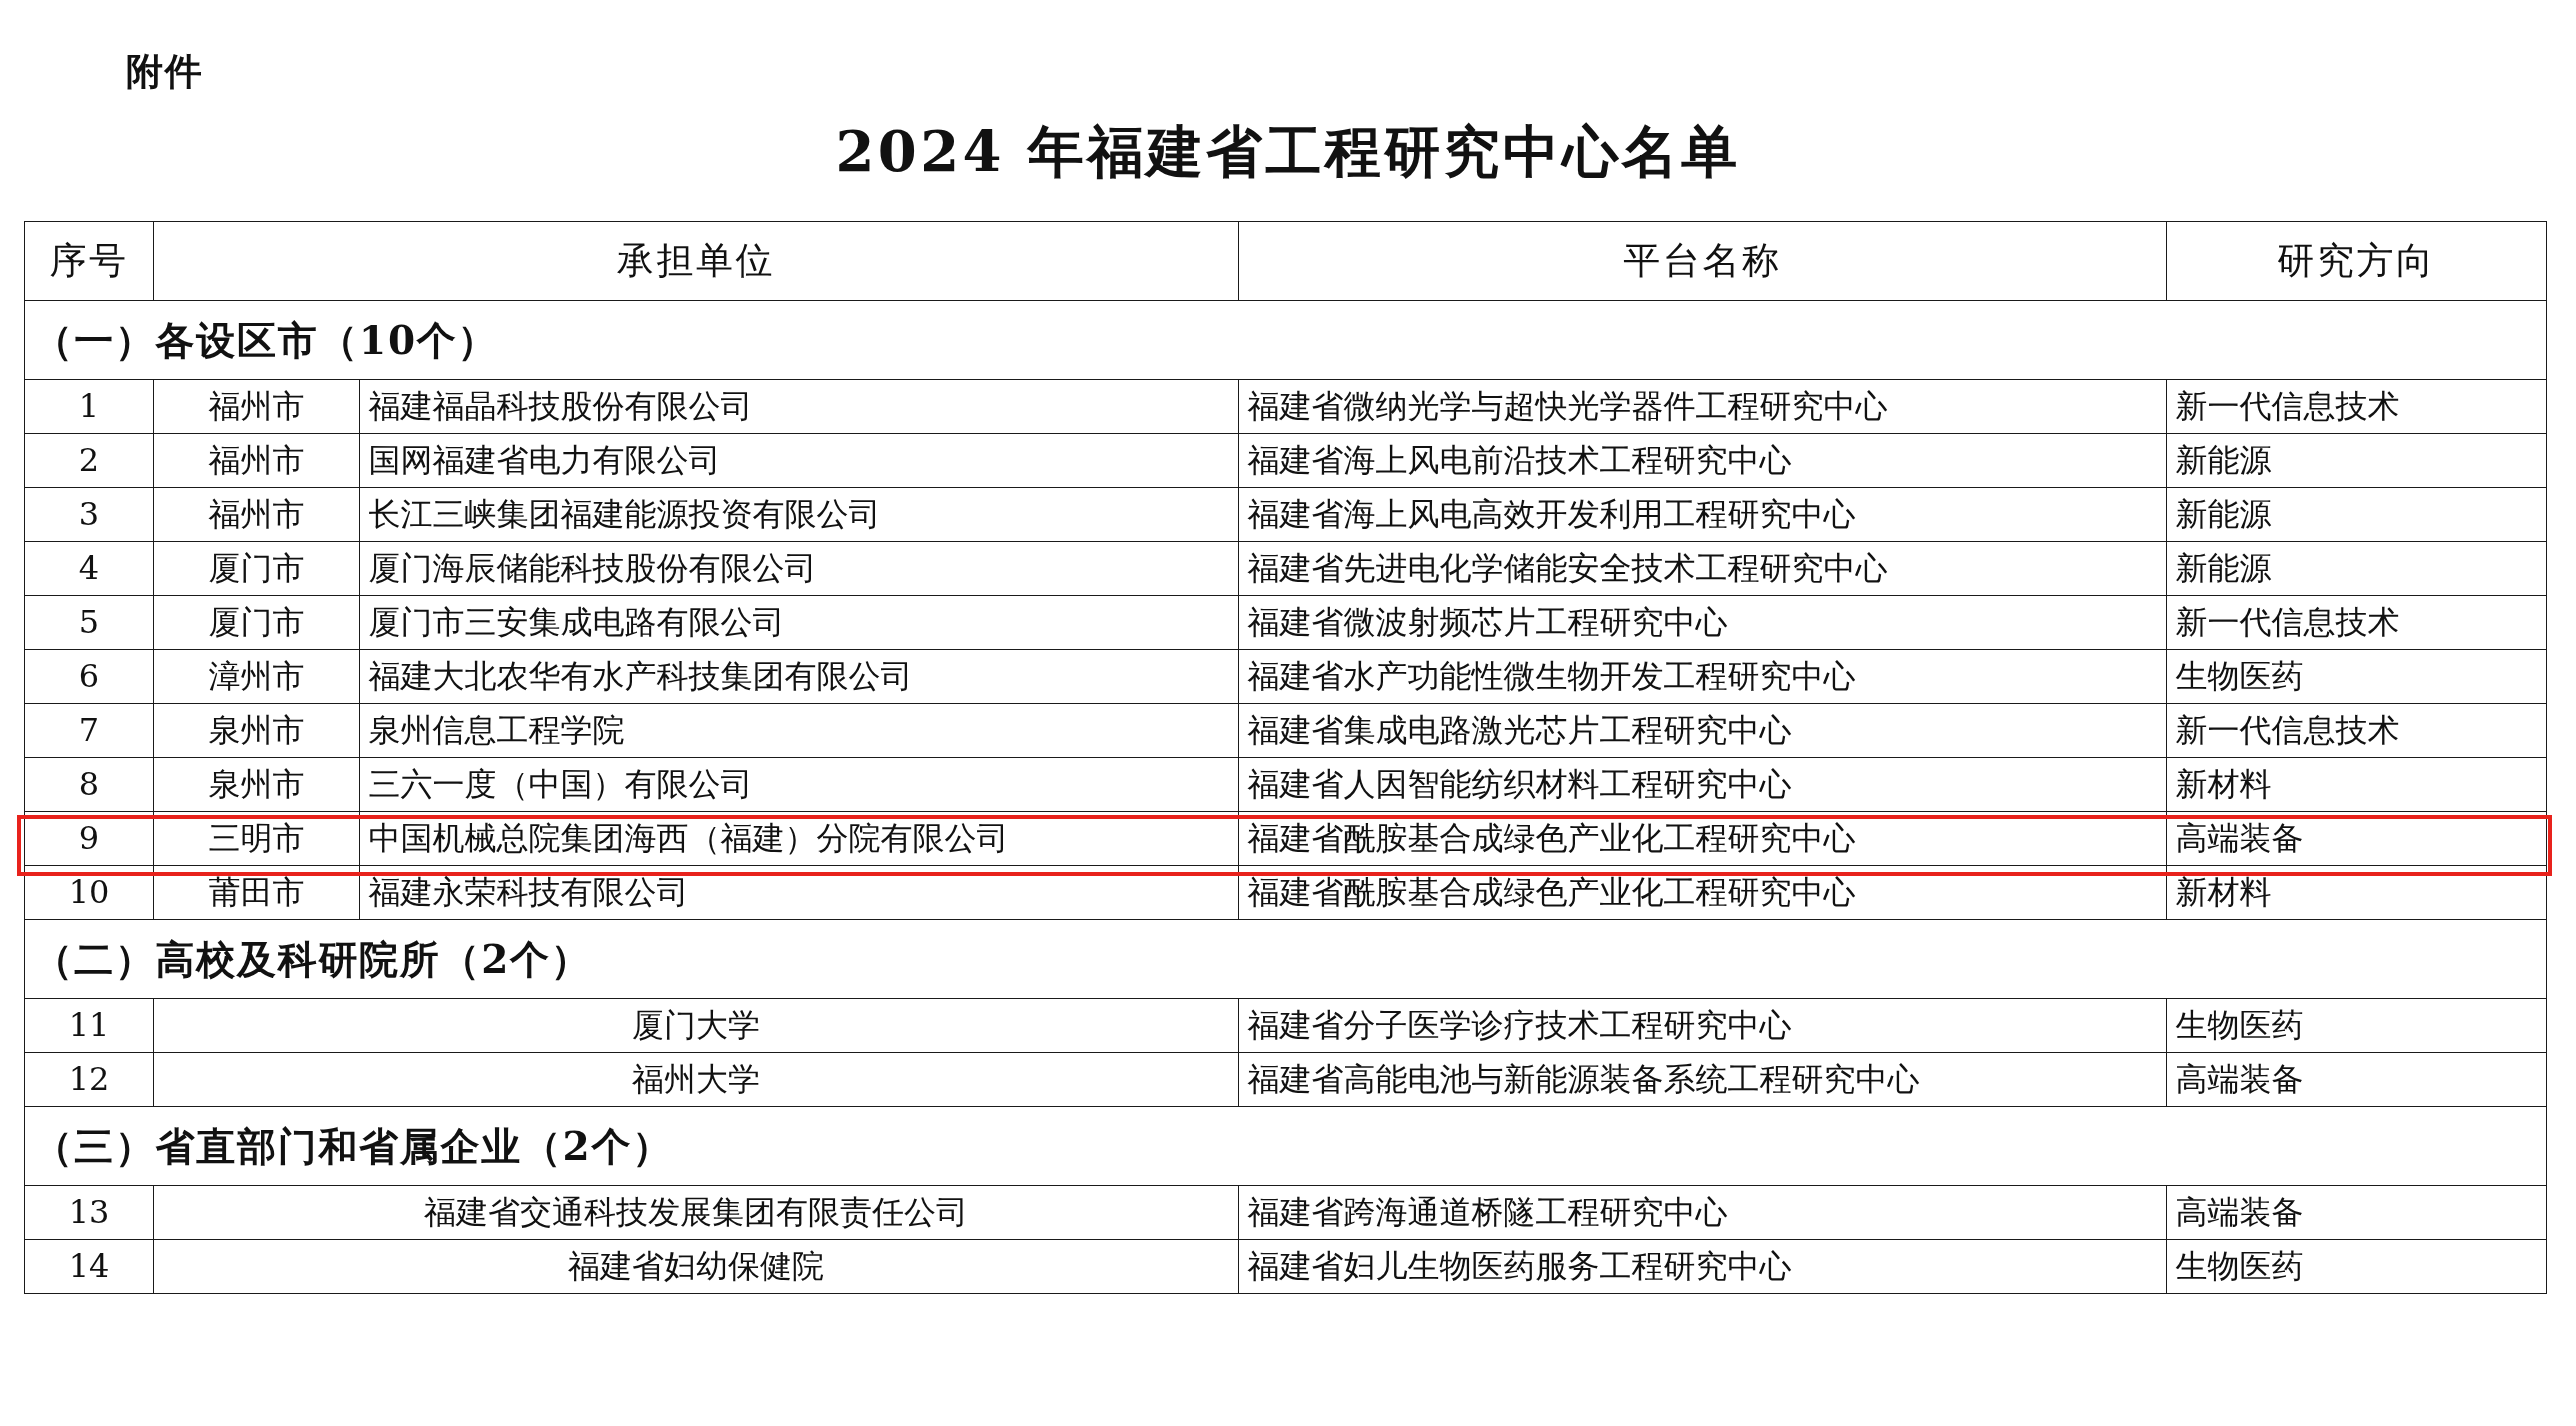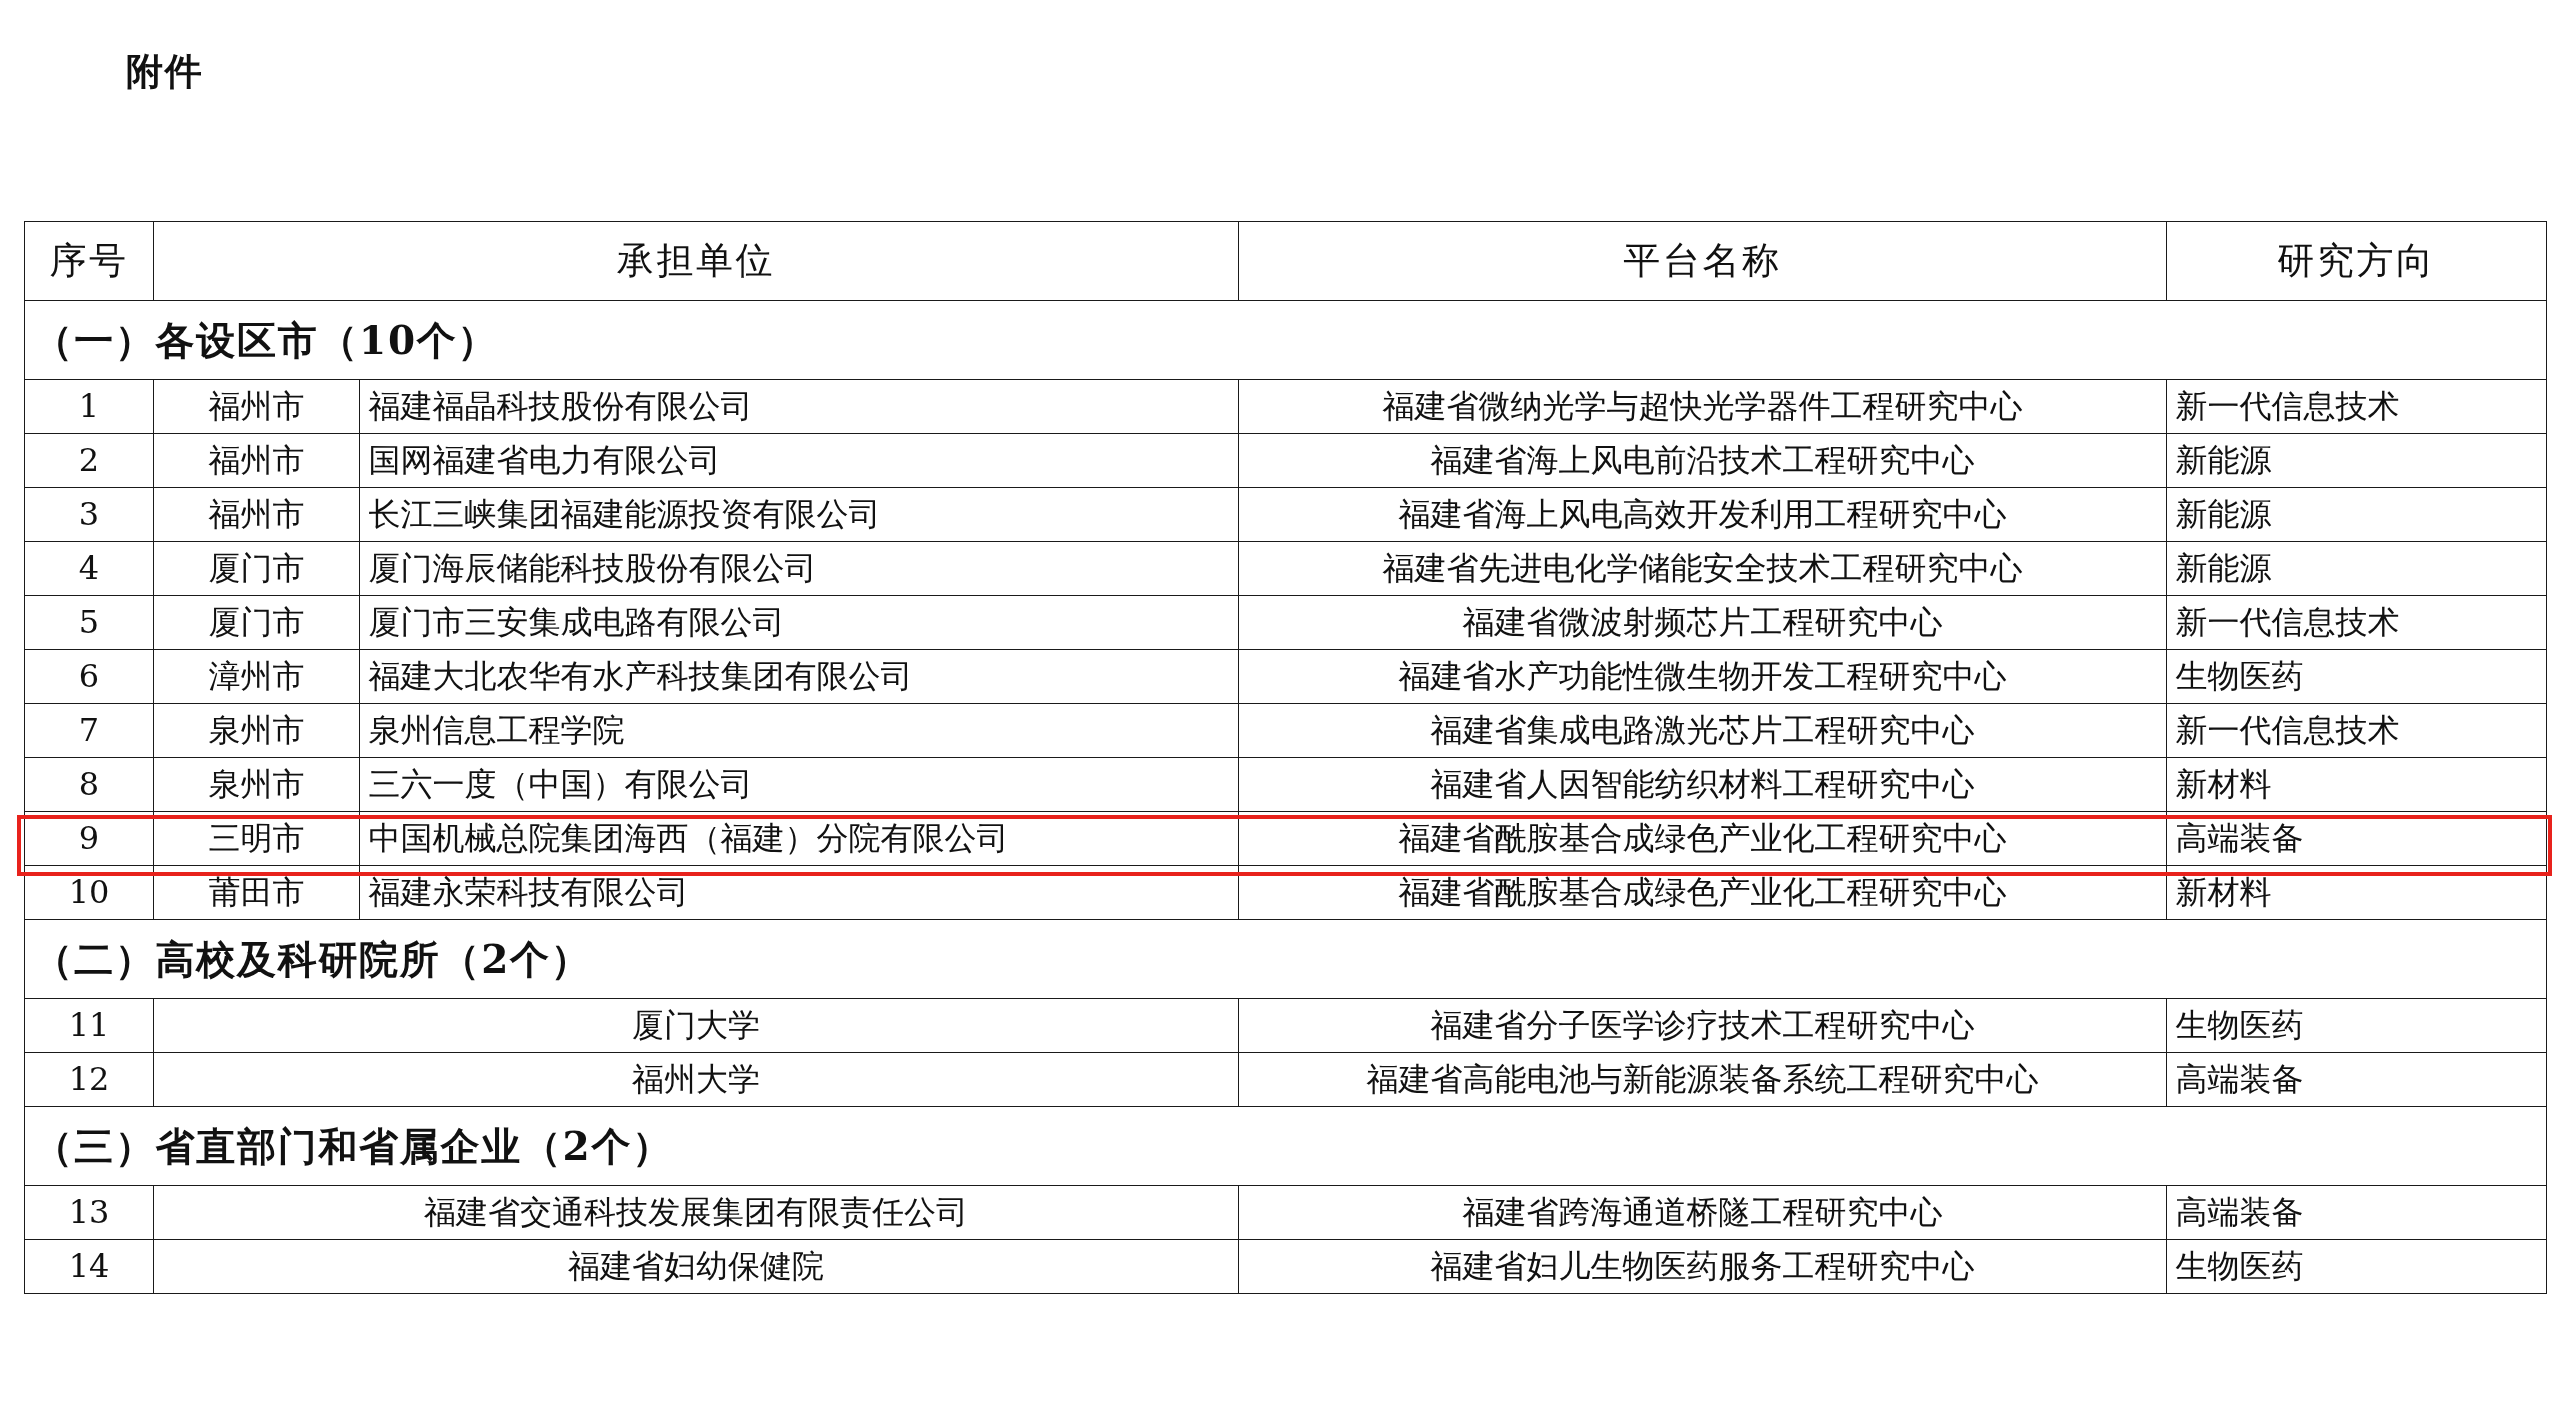--- a/index.html
+++ b/index.html
@@ -90,21 +90,20 @@
     font-size: 29px;
   }
   td.col-city {
     text-align: center;
   }
   td.col-unit {
     text-align: left;
     padding-left: 13.6px;
   }
   td.col-plat {
-    text-align: center;
   }
   td.col-dir {
     text-align: left;
     padding-left: 12px;
   }
   td.span-unit {
     text-align: center;
     padding-left: 13.6px;
   }
   
@@ -119,20 +118,21 @@
     pointer-events: none;
   }
 </style>
 </head>
 <body>
 
 <div class="page">
 
   <div class="attachment-label">附件</div>
 
+  <div class="doc-title">2024 年福建省工程研究中心名单</div>
 
   <table class="main-table">
     <colgroup>
       <col class="c-no">
       <col class="c-city">
       <col class="c-unit">
       <col class="c-plat">
       <col class="c-dir">
     </colgroup>
     <thead>

